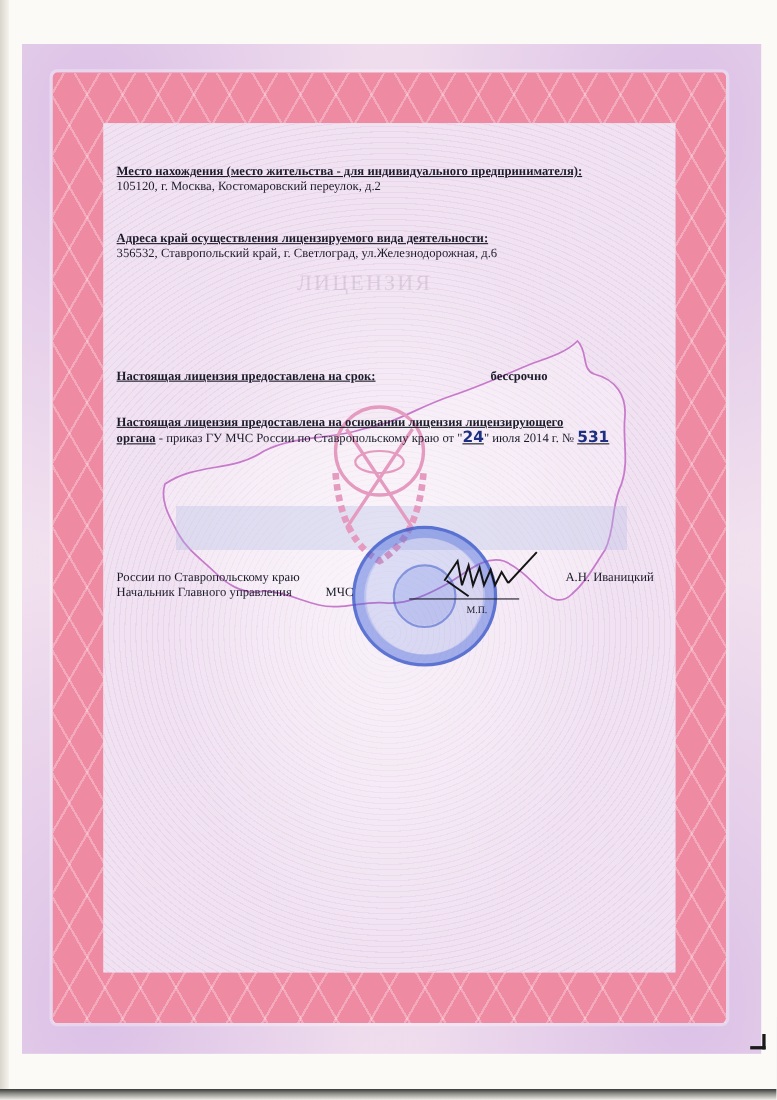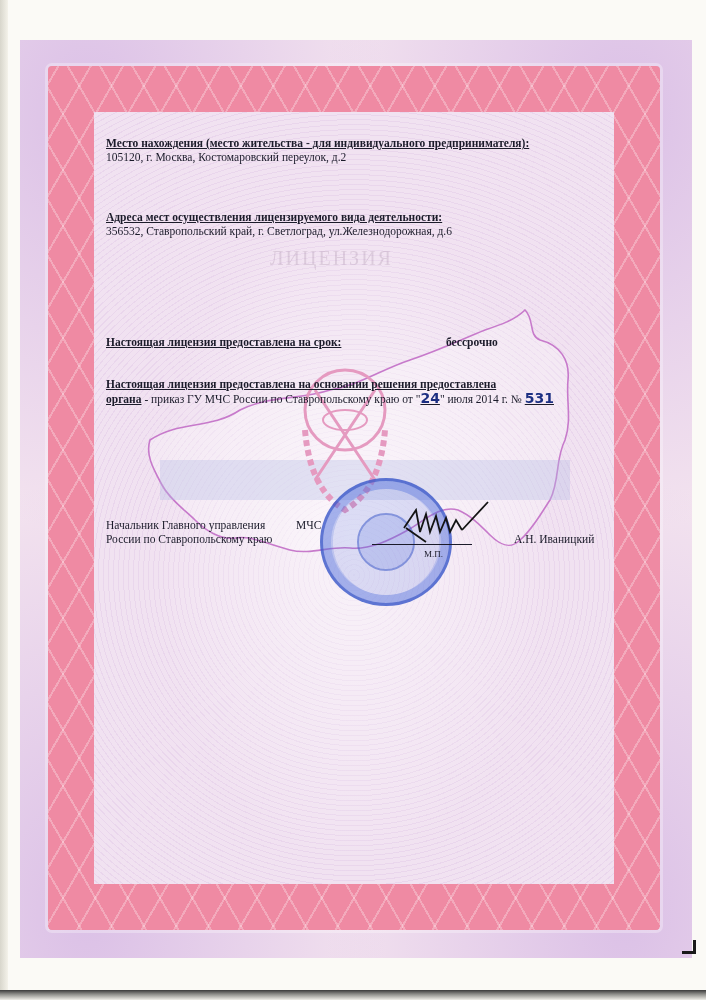--- a/index.html
+++ b/index.html
@@ -74,58 +74,58 @@
   <rect x="20" y="160" width="410" height="40" fill="rgba(180,190,230,0.35)"></rect>
 </svg>
 
 <svg class="emblem" viewBox="0 0 150 170">
   <circle cx="75" cy="60" r="40" fill="none" stroke="#e59ac0" stroke-width="3"></circle>
   <path d="M35 80 Q40 140 75 160 Q110 140 115 80" fill="none" stroke="#e59ac0" stroke-width="6" stroke-dasharray="6 4"></path>
   <path d="M45 130 L105 40 M105 130 L45 40" stroke="#e59ac0" stroke-width="3"></path>
   <ellipse cx="75" cy="70" rx="22" ry="10" fill="none" stroke="#e59ac0" stroke-width="2"></ellipse>
 </svg>
 
-<div class="field" style="top:136px;">
+<div class="field" style="top:149px;">
   <div class="label">Место нахождения (место жительства - для индивидуального предпринимателя):</div>
   <div>105120, г. Москва, Костомаровский переулок, д.2</div>
 </div>
 
 <div class="field" style="top:210px;">
-  <div class="label">Адреса мест осуществления лицензируемого вида деятельности:</div>
+  <div class="label">Адреса край осуществления лицензируемого вида деятельности:</div>
   <div>356532, Ставропольский край, г. Светлоград, ул.Железнодорожная, д.6</div>
 </div>
 
 <div class="field" style="top:335px; width:500px;">
   <span class="label">Настоящая лицензия предоставлена на срок:</span>
   <span style="position:absolute; left:340px; font-weight:bold;">бессрочно</span>
 </div>
 
 <div class="field" style="top:377px; width:500px;">
-  <div class="label">Настоящая лицензия предоставлена на основании решения предоставлена</div>
+  <div class="label">Настоящая лицензия предоставлена на основании лицензия лицензирующего</div>
   <div>
     <span class="label">органа</span><span> - приказ ГУ МЧС России по Ставропольскому краю от "</span><span class="hand">24</span><span>" июля 2014 г. №</span>
     <span class="hand">531</span>
   </div>
 </div>
 
 <div class="stamp">
   <div class="stamp-inner"></div>
 </div>
 
 <svg class="signature" viewBox="0 0 100 46">
   <path d="M8 30 L20 12 L24 34 L30 16 L34 34 L40 18 L44 34 L50 20 L54 34 L60 22 L66 32 M10 30 L30 44 M66 32 L92 4" fill="none" stroke="#141414" stroke-width="1.8"></path>
 </svg>
 <div class="sign-line"></div>
 <div class="mp">М.П.</div>
 
 <div class="field" style="top:518px; width:500px;">
   <div>
+    <span>России по Ставропольскому краю</span>
+    <span style="position:absolute; left:408px;">А.Н. Иваницкий</span>
+  </div>
+  <div>
     <span>Начальник Главного управления</span>
     <span style="position:absolute; left:190px;">МЧС</span>
-  </div>
-  <div>
-    <span>России по Ставропольскому краю</span>
-    <span style="position:absolute; left:408px;">А.Н. Иваницкий</span>
   </div>
 </div>
 
 <div class="crop-mark"></div>
 <div class="scan-edge-bottom"></div>
 
 </body></html>

